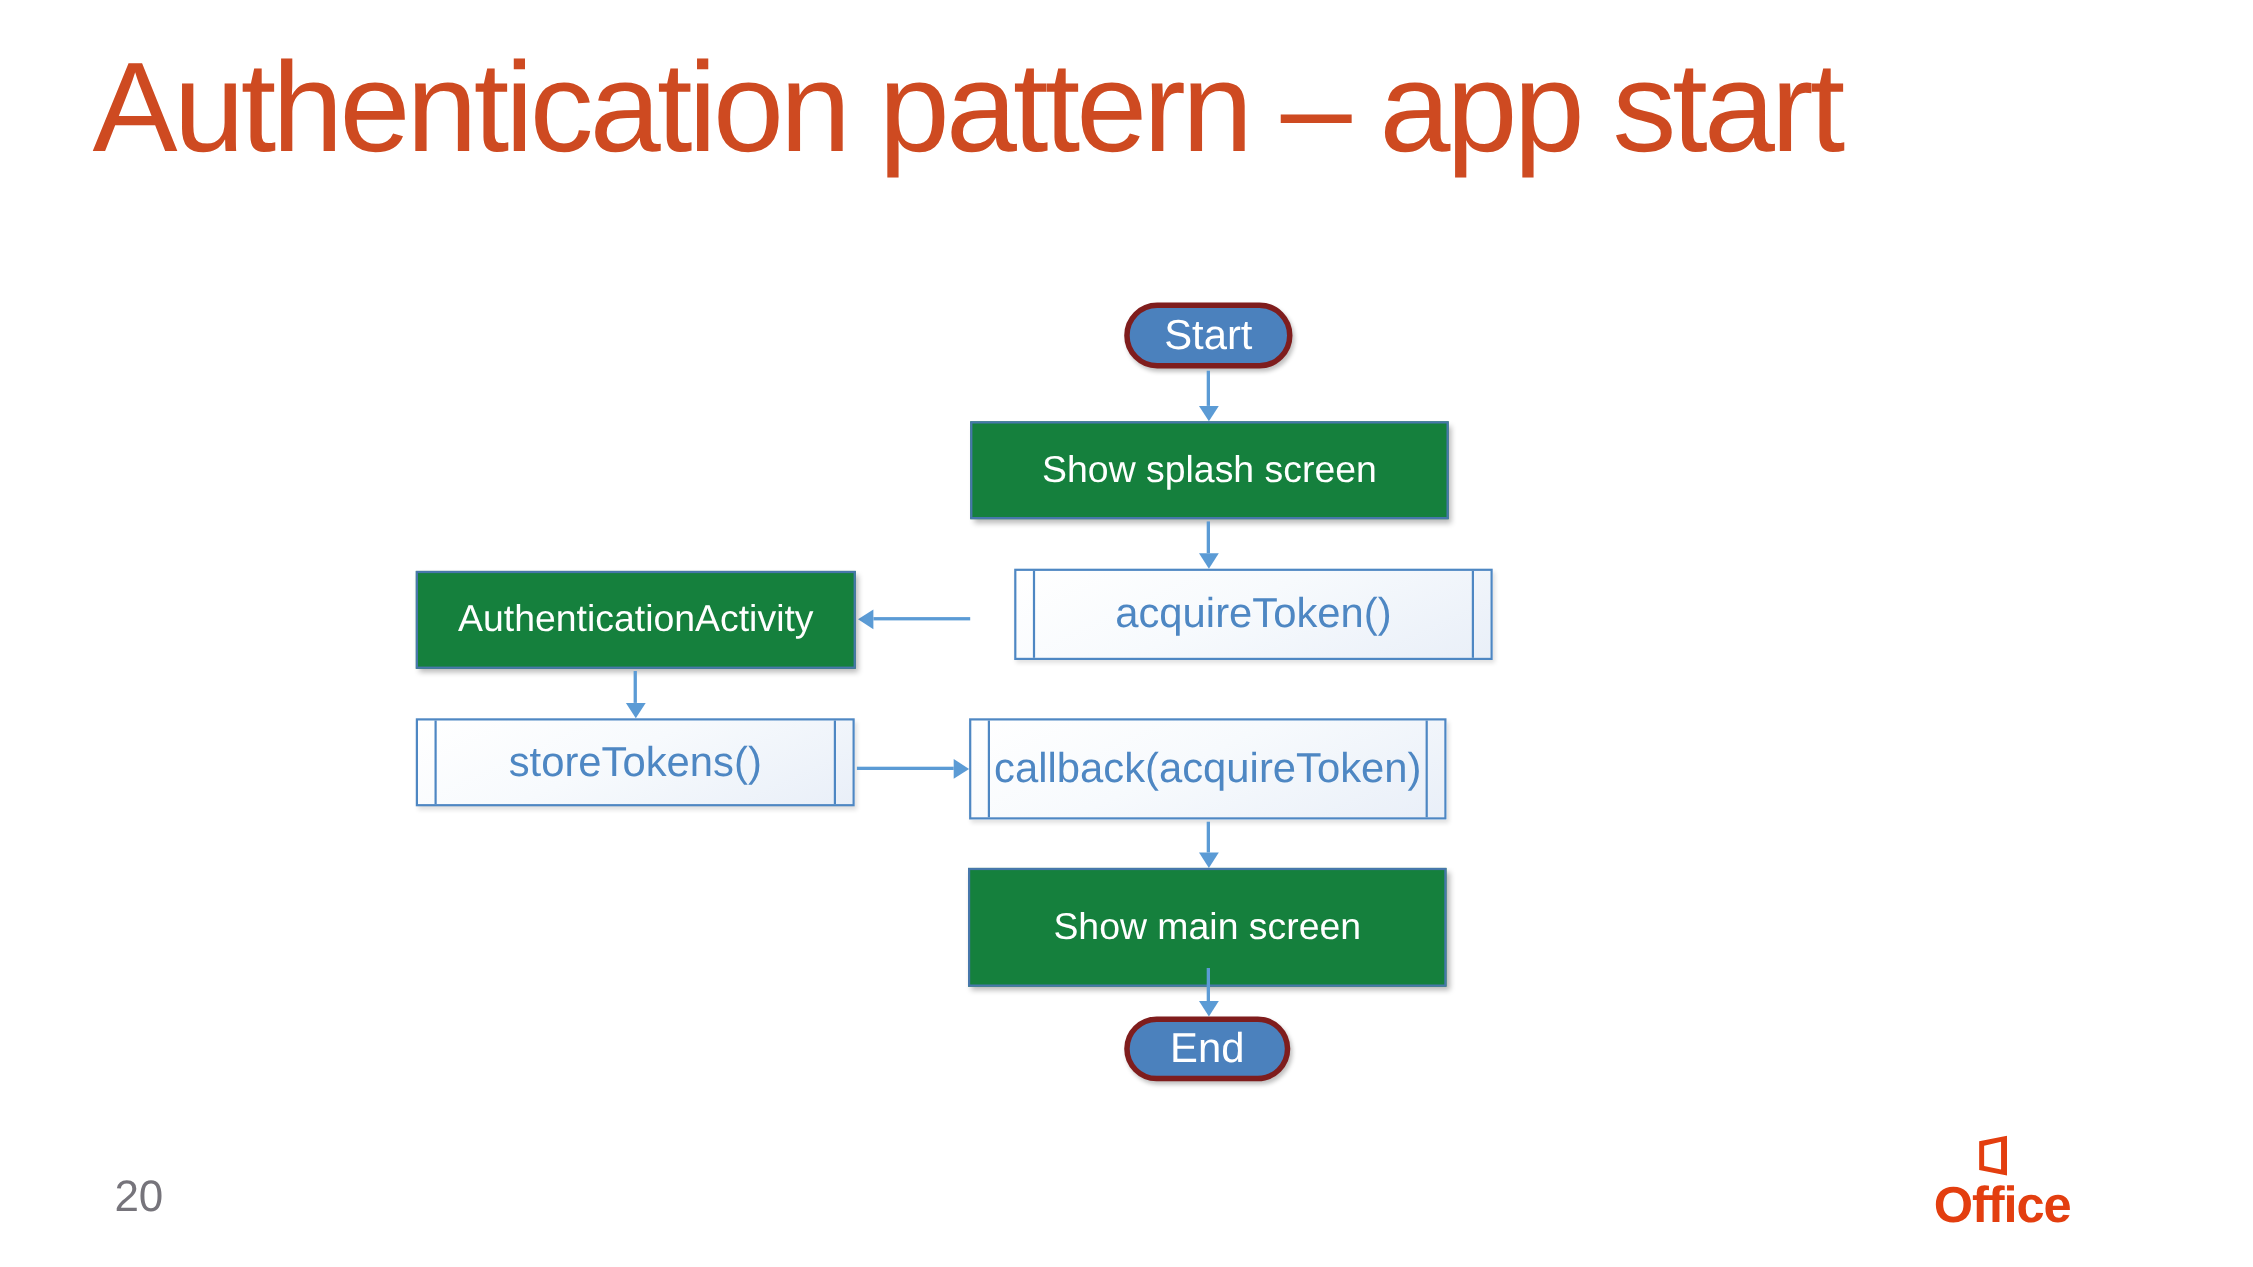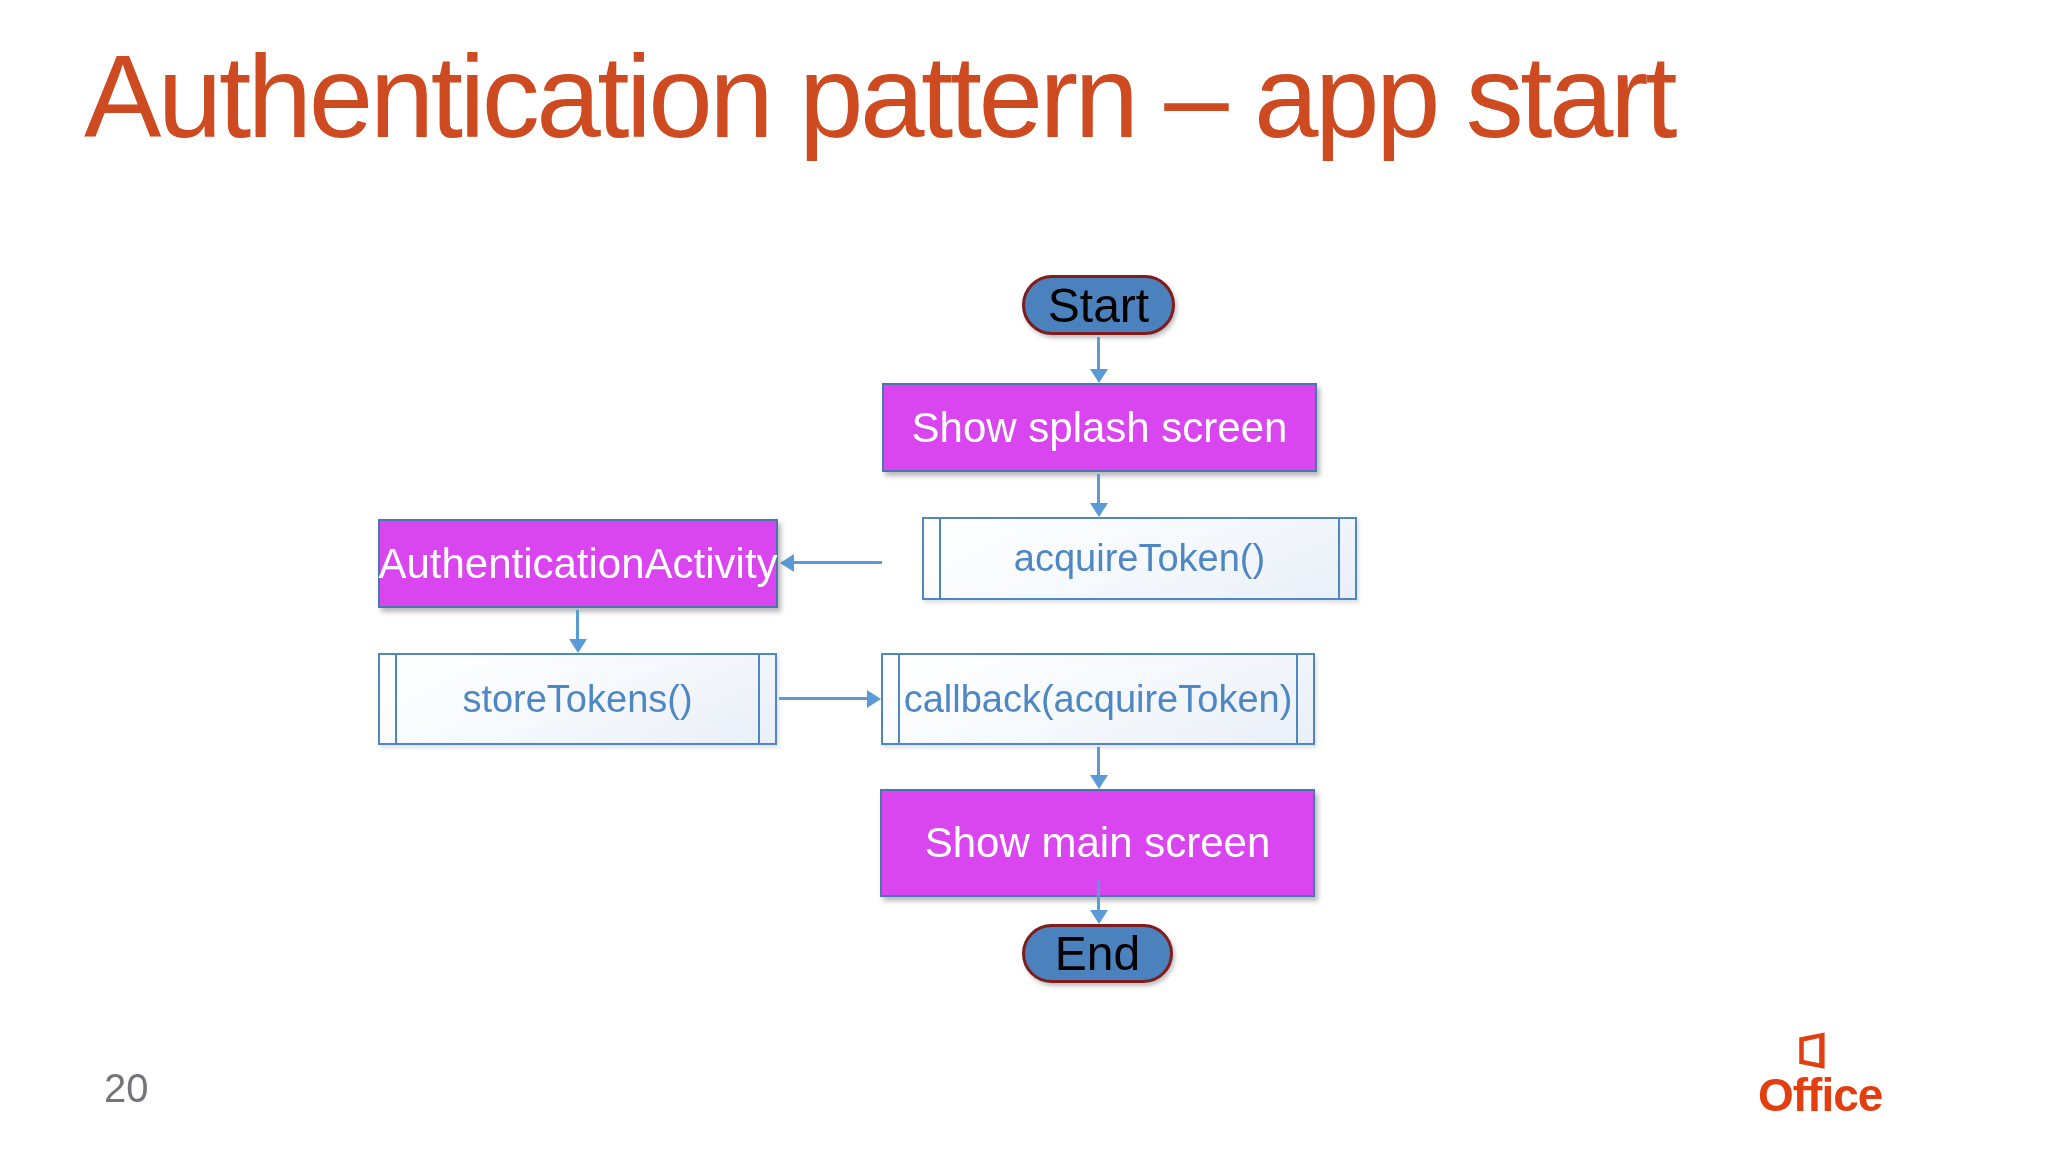--- a/index.html
+++ b/index.html
@@ -11,27 +11,27 @@
     position:absolute;left:84px;top:34px;margin:0;
     font-size:116px;font-weight:300;letter-spacing:-3.5px;line-height:1.1;
     color:#CE4A21;white-space:nowrap;
   }
   
   .node{
     position:absolute;display:flex;align-items:center;justify-content:center;
     white-space:nowrap;box-sizing:border-box;
   }
   .terminator{
-    background:#4B81BD;border:3px solid #7f1d1d;border-radius:30px;
-    color:#000000;font-size:48px;
+    background:#4B81BD;border:5px solid #7f1d1d;border-radius:30px;
+    color:#ffffff;font-size:38px;
     box-shadow:2px 3px 4px rgba(0,0,0,.25);
   }
   .process{
-    background:#d946ef;border:2px solid #4777AB;
-    color:#ffffff;font-size:42px;
+    background:#15803d;border:2px solid #4777AB;
+    color:#ffffff;font-size:34px;
     box-shadow:3px 4px 5px rgba(0,0,0,.28);
   }
   .subprocess{
     background:linear-gradient(155deg,#ffffff 0%,#f7fafd 45%,#e9eff8 100%);
     border:2px solid #4E87C3;
     color:#4E87C3;font-size:38px;
     box-shadow:2px 3px 4px rgba(0,0,0,.12);
   }
   .subprocess::before,.subprocess::after{
     content:"";position:absolute;top:0;bottom:0;width:2px;background:#4E87C3;
@@ -86,21 +86,21 @@
     <div class="conn h" style="left:794px;top:561px;width:88px;">
         <i class="head left"></i>
       </div>
 
     <div class="node process" style="left:378px;top:519px;width:400px;height:89px;">AuthenticationActivity</div>
 
     <div class="conn v" style="left:576px;top:610px;height:29px;">
         <i class="head down"></i>
       </div>
 
-    <div class="node subprocess" style="left:378px;top:653px;width:399px;height:92px;">storeTokens()</div>
+    <div class="node subprocess" style="left:378px;top:653px;width:399px;height:80px;">storeTokens()</div>
 
     <div class="conn h" style="left:779px;top:697px;width:88px;">
         <i class="head right"></i>
       </div>
 
     <div class="node subprocess" style="left:881px;top:653px;width:434px;height:92px;">callback(acquireToken)</div>
 
     <div class="conn v" style="left:1097px;top:747px;height:28px;">
         <i class="head down"></i>
       </div>

